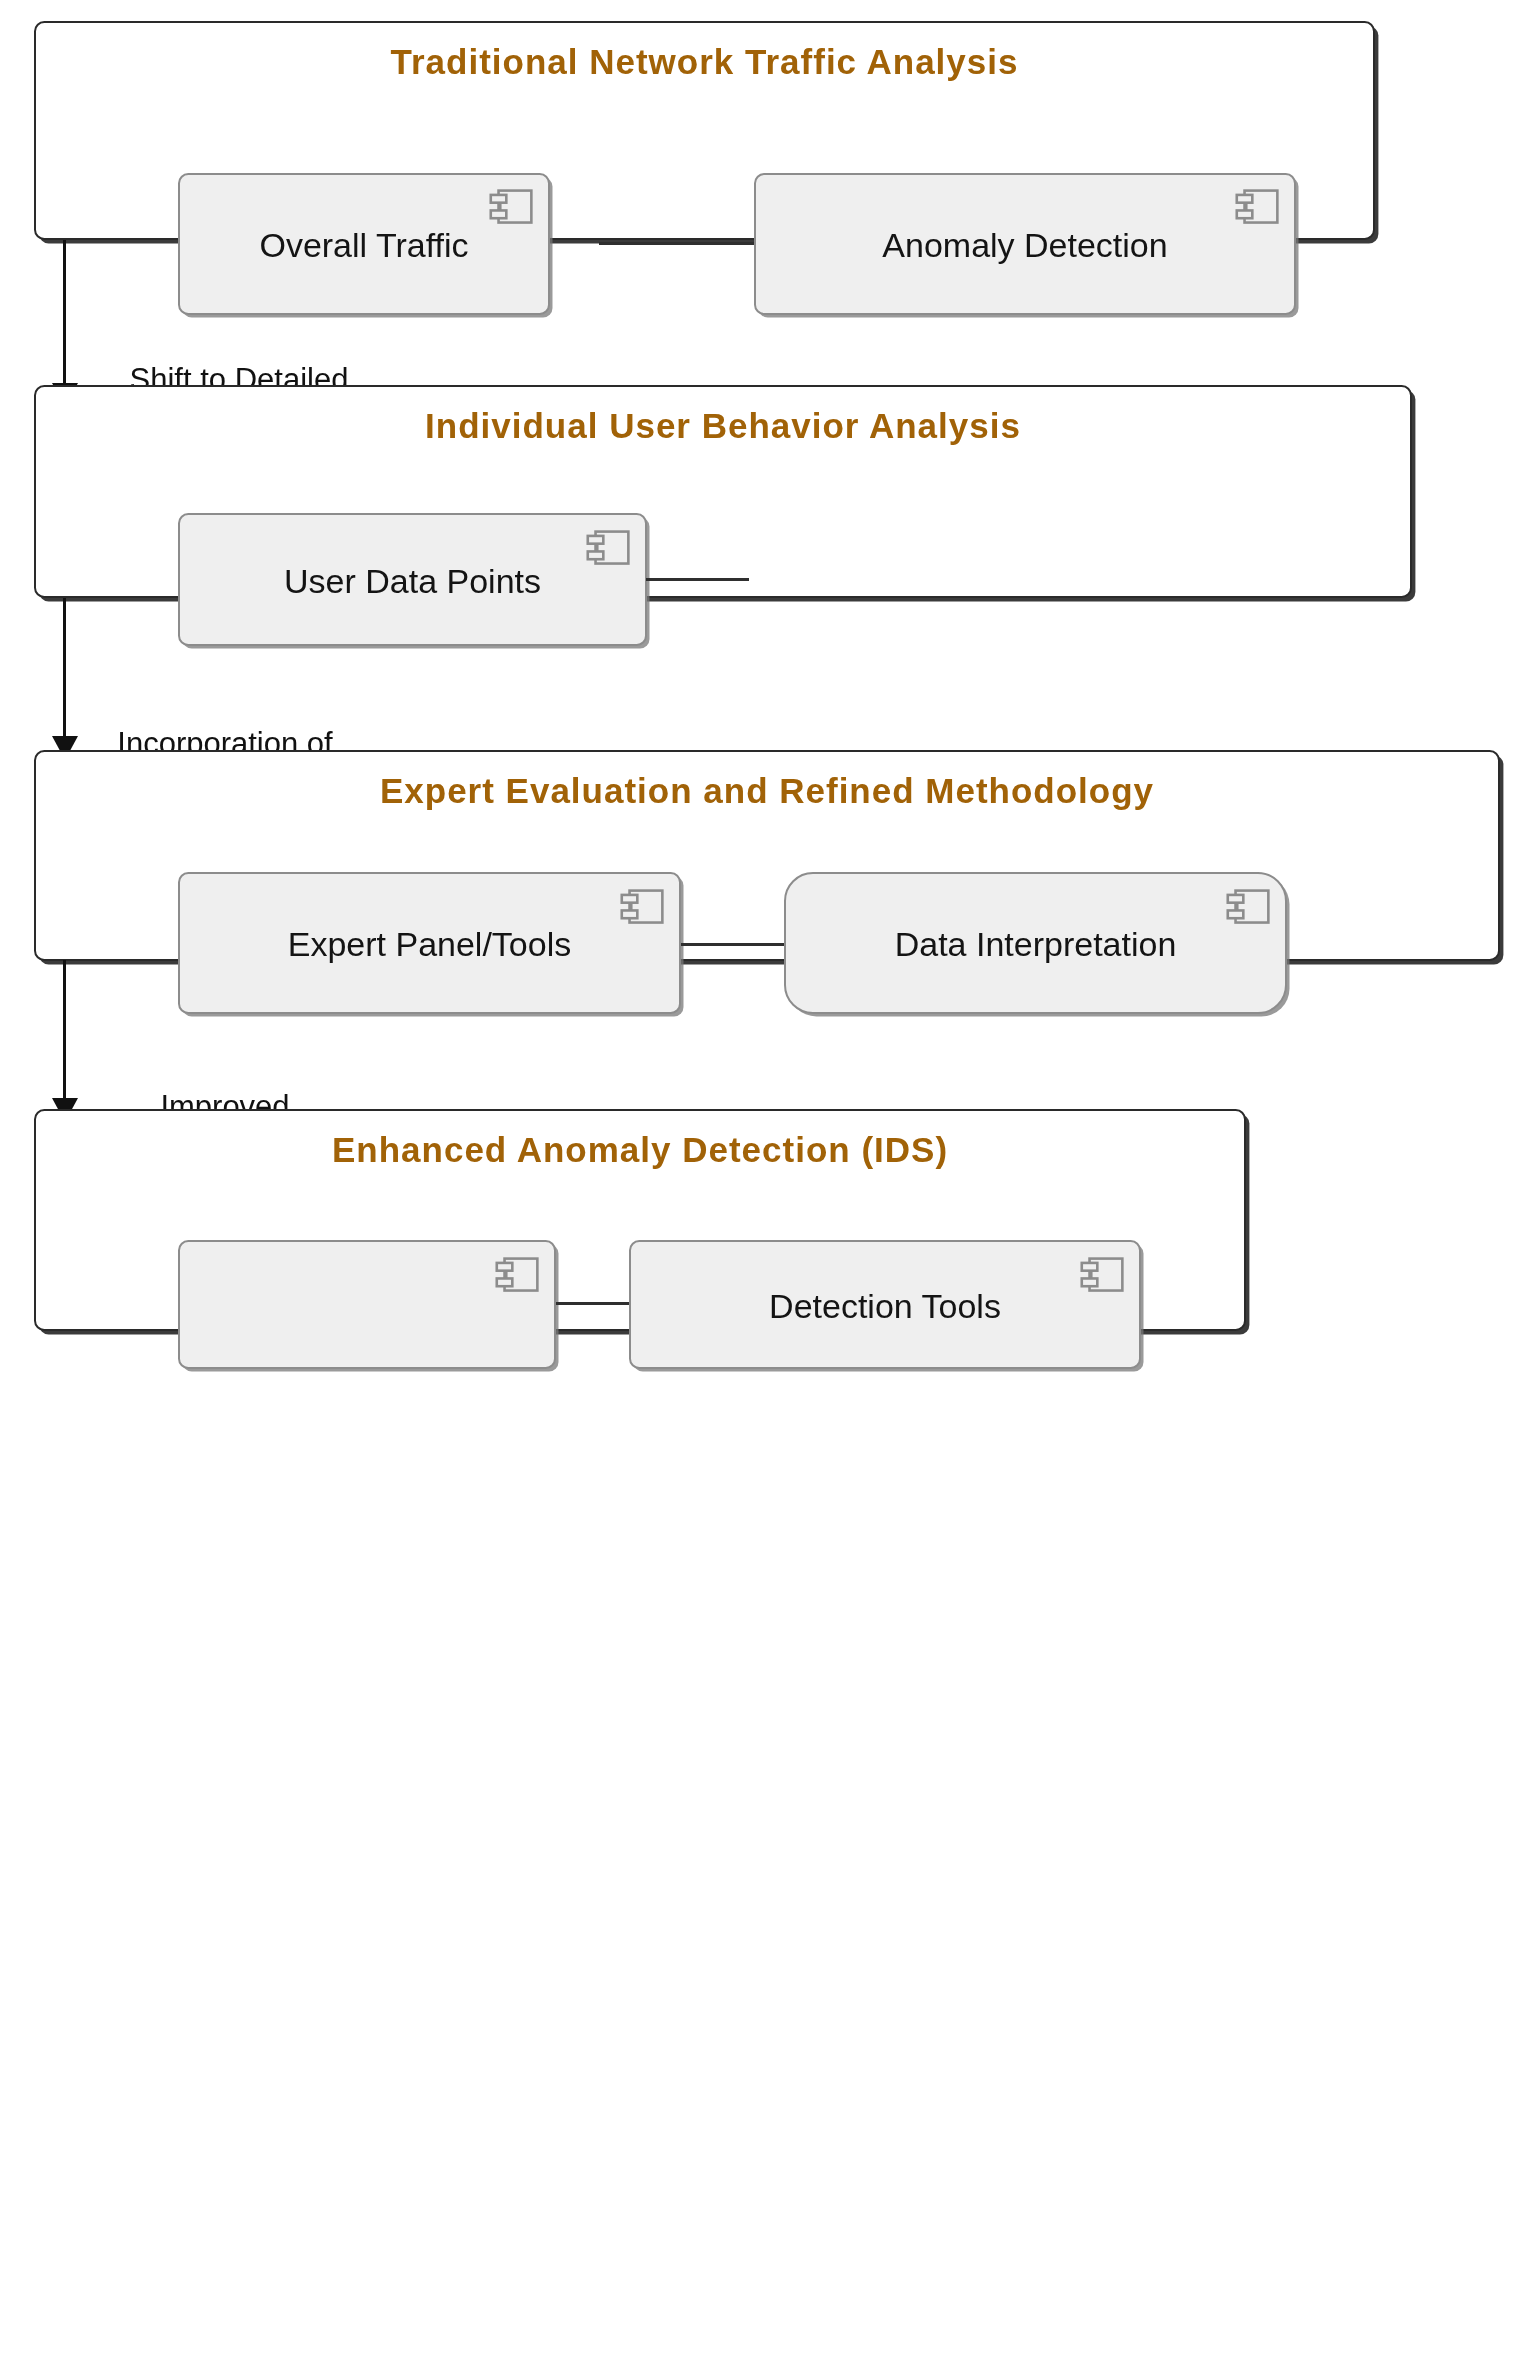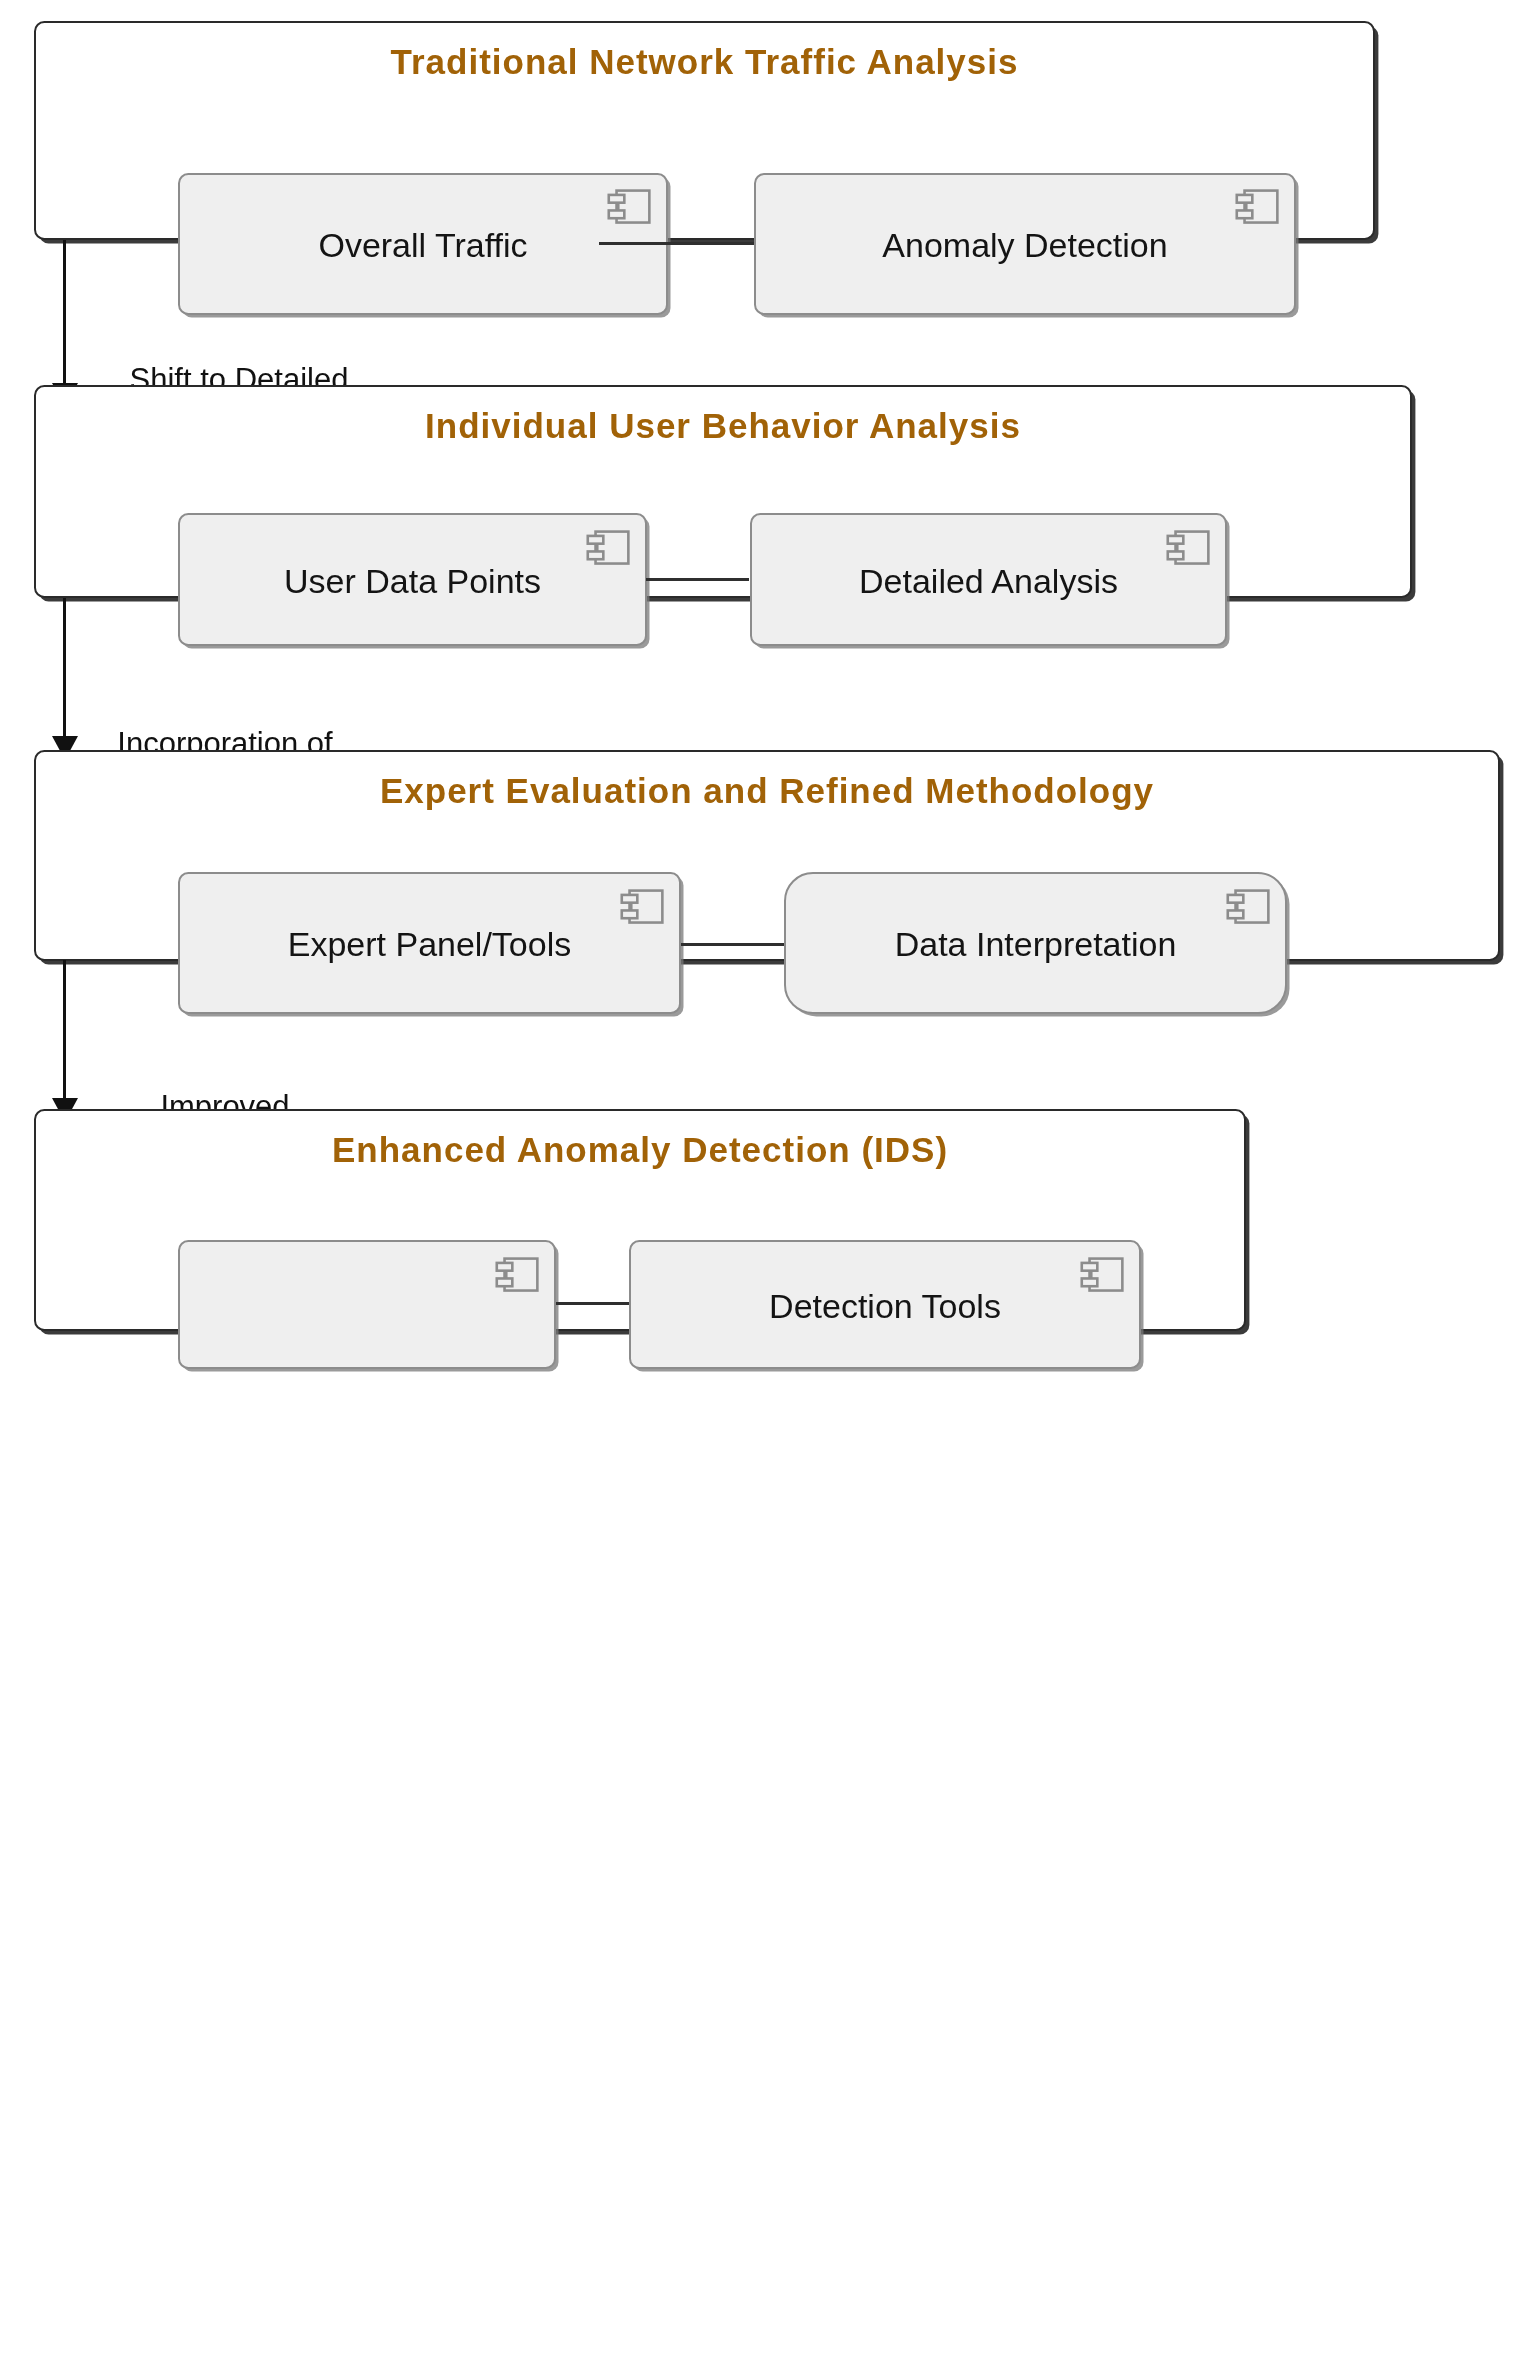--- a/index.html
+++ b/index.html
@@ -97,21 +97,21 @@
   }
 </style>
 </head>
 <body>
 
 <div id="diagram">
 
   <div class="group" style="left:34px;top:20.6px;width:1341px;height:219px;">
     <div class="group-title">Traditional Network Traffic Analysis</div>
 
-    <div class="component" style="left:142px;top:150px;width:490px;height:142px;">
+    <div class="component" style="left:142px;top:150px;width:372px;height:142px;">
       <span class="component-icon">
         <svg width="45" height="38" viewBox="0 0 52 44" xmlns="http://www.w3.org/2000/svg">
           <rect x="11" y="3" width="38" height="37" fill="#efefef" stroke="#8c8c8c" stroke-width="3"></rect>
           <line x1="13" y1="13" x2="13" y2="30" stroke="#8c8c8c" stroke-width="3"></line>
           <rect x="2" y="8" width="18" height="9" fill="#efefef" stroke="#8c8c8c" stroke-width="3"></rect>
           <rect x="2" y="26" width="18" height="9" fill="#efefef" stroke="#8c8c8c" stroke-width="3"></rect>
         </svg>
       </span>
       <div class="component-label">Overall Traffic</div>
     </div>
@@ -150,31 +150,20 @@
           <line x1="13" y1="13" x2="13" y2="30" stroke="#8c8c8c" stroke-width="3"></line>
           <rect x="2" y="8" width="18" height="9" fill="#efefef" stroke="#8c8c8c" stroke-width="3"></rect>
           <rect x="2" y="26" width="18" height="9" fill="#efefef" stroke="#8c8c8c" stroke-width="3"></rect>
         </svg>
       </span>
       <div class="component-label">User Data Points</div>
     </div>
 
     <div class="connector" style="left:610px;top:191px;width:103px;"></div>
 
-    <div class="component" style="left:714px;top:126px;width:477px;height:133px;">
-      <span class="component-icon">
-        <svg width="45" height="38" viewBox="0 0 52 44" xmlns="http://www.w3.org/2000/svg">
-          <rect x="11" y="3" width="38" height="37" fill="#efefef" stroke="#8c8c8c" stroke-width="3"></rect>
-          <line x1="13" y1="13" x2="13" y2="30" stroke="#8c8c8c" stroke-width="3"></line>
-          <rect x="2" y="8" width="18" height="9" fill="#efefef" stroke="#8c8c8c" stroke-width="3"></rect>
-          <rect x="2" y="26" width="18" height="9" fill="#efefef" stroke="#8c8c8c" stroke-width="3"></rect>
-        </svg>
-      </span>
-      <div class="component-label">Detailed Analysis</div>
-    </div>
   </div>
 
   <div class="flow-arrow" style="left:63px;top:598px;height:163px;">
     <div class="shaft" style="height:140px;"></div>
     <div class="head" style="top:138px;"></div>
   </div>
   <div class="flow-label" style="left:36px;top:643px;width:378px;text-align:center;">
     <div>Incorporation of</div>
     <div>Expert Knowledge</div>
   </div>

